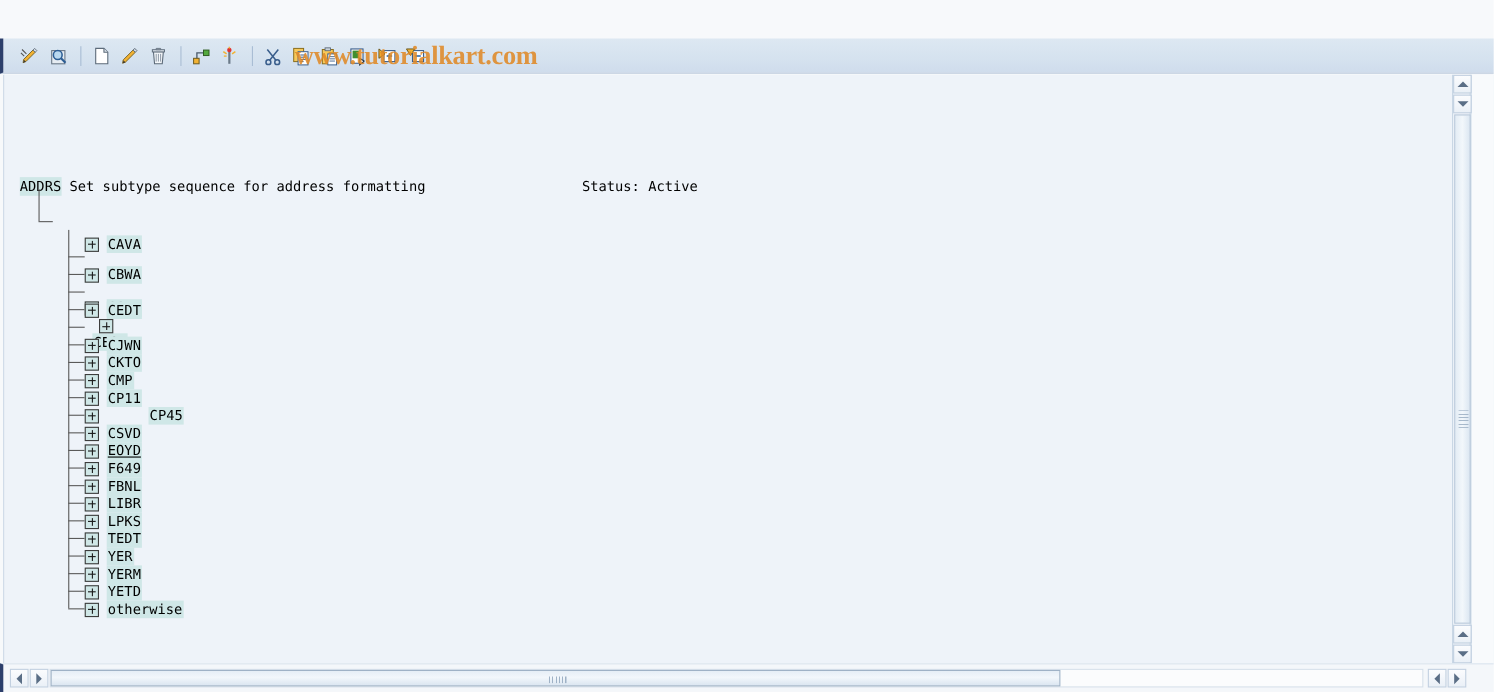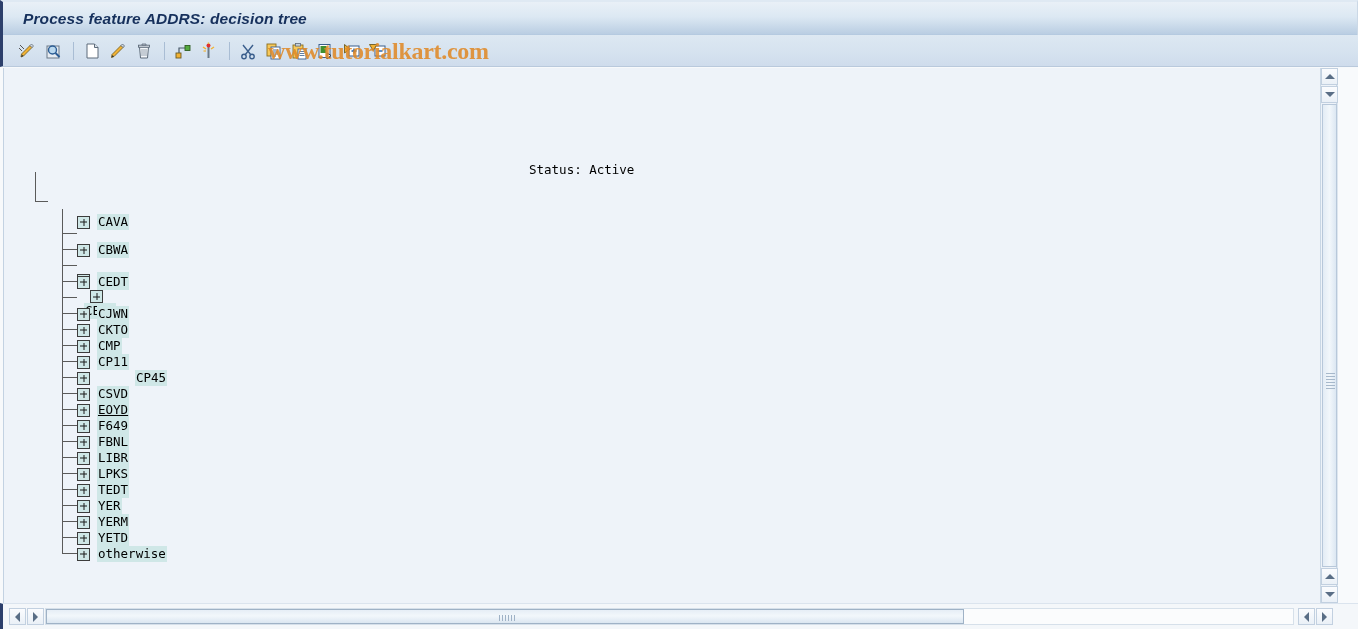--- a/index.html
+++ b/index.html
@@ -269,23 +269,20 @@
   }
 
   
   svg { display: block; }
 </style>
 </head>
 <body>
 
 <div id="app">
 
-  <div class="titlebar">
-    <div class="titlebar-text">Process feature ADDRS: decision tree</div>
-  </div>
 
   <div class="toolbar">
 
     <div class="tb-btn">
       <span>
         <svg width="20" height="20" viewBox="0 0 20 20">
           <path d="M4 16 L6.5 15 L15 6.5 L13 4.5 L4.5 13 Z" fill="#f2b233" stroke="#6b5a20" stroke-width="0.8"></path>
           <path d="M13 4.5 L15 6.5 L16.5 5 L14.5 3 Z" fill="#d8dde3" stroke="#5d6b7a" stroke-width="0.8"></path>
           <path d="M4 16 L6.5 15 L5 13.5 Z" fill="#3a3a3a"></path>
           <path d="M3 4 L7 8 M2 7 L5 10" stroke="#555" stroke-width="1"></path>
@@ -422,20 +419,23 @@
     </div>
 
   </div>
 
   <div class="watermark">www.tutorialkart.com</div>
 
   <div class="content-wrap">
 
     <div class="tree-pane">
 
+      <div class="root-row">
+        <span class="code-hl-cyan">ADDRS</span><span> <span>Set subtype sequence for address formatting</span></span>
+      </div>
 
       <div class="status-text">Status: Active</div>
 
       <div class="conn v" style="left:31px; top:104px; height:29px;"></div>
       <div class="conn h" style="left:31px; top:133px; width:13px;"></div>
 
 
       <div class="conn v" style="left: 58px; top: 141px; height: 344px;"></div>
 
       <div id="children-host">

